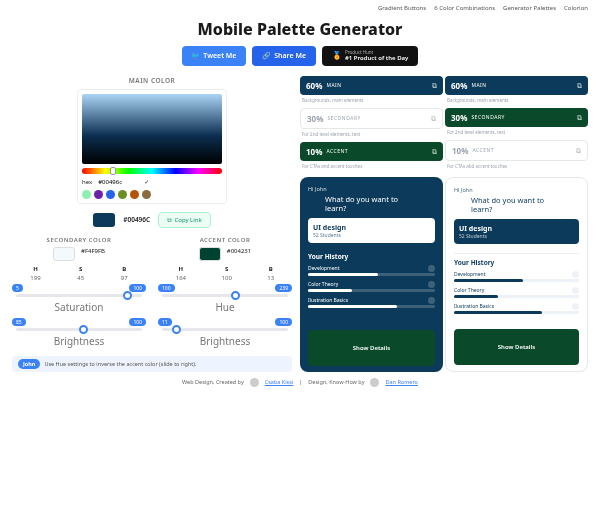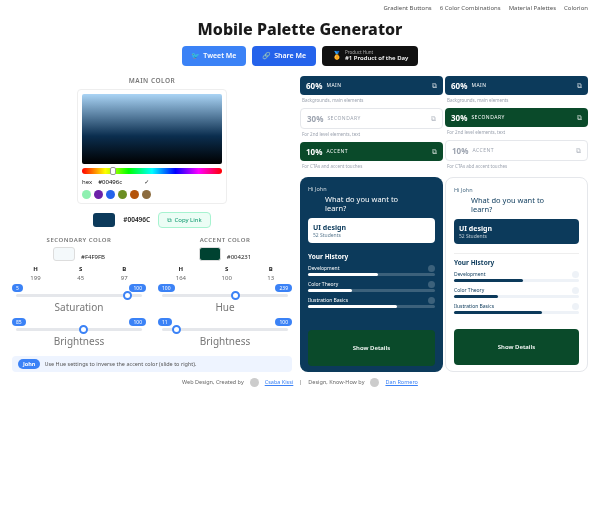--- a/index.html
+++ b/index.html
@@ -24,21 +24,21 @@
 .hexrow{display:flex;align-items:center;gap:6px;margin-top:4px;font-size:6px}
 .hexrow input{border:none;font-size:6px;width:40px}
 .swatches{display:flex;gap:3px;margin-top:4px}
 .swatches span{width:9px;height:9px;border-radius:50%}
 .colorbar{display:flex;align-items:center;justify-content:center;gap:8px;margin:8px 0}
 .chip{width:22px;height:14px;border-radius:3px}
 .copylink{background:#ecfdf5;color:#059669;border:1px solid #a7f3d0;border-radius:4px;padding:3px 8px;font-size:6px;display:flex;align-items:center;gap:3px;cursor:pointer}
 .twoCol{display:flex;gap:12px}
 .cc{flex:1;text-align:center}
 .cc .lbl{font-size:6px;letter-spacing:.5px;color:#777;font-weight:600;margin-bottom:3px}
-.cc .row{display:flex;align-items:flex-end;justify-content:center;gap:6px;margin-bottom:4px}
+.cc .row{display:flex;align-items:flex-start;justify-content:center;gap:6px;margin-bottom:4px}
 .cc .sw{width:22px;height:14px;border-radius:3px;border:1px solid #ddd}
 .hsb{display:flex;justify-content:space-around;font-size:6px;color:#666;margin-top:2px}
 .hsb div{text-align:center}
 .hsb .h{font-weight:700;color:#222;margin-bottom:1px}
 .slabel{font-size:10px;color:#777;text-align:center;margin-top:3px}
 .slider{position:relative;height:3px;background:#e5e7eb;border-radius:2px;margin:6px 4px 2px}
 .slider .thumb{position:absolute;top:-3px;width:9px;height:9px;border-radius:50%;background:#fff;border:2px solid #3b82f6}
 .badge{position:absolute;top:-10px;font-size:5px;background:#3b82f6;color:#fff;padding:1px 4px;border-radius:6px}
 .note{background:#eef4ff;border-radius:4px;padding:4px 6px;font-size:5.5px;color:#555;margin-top:8px}
 .note b{background:#3b82f6;color:#fff;padding:1px 5px;border-radius:6px;margin-right:4px;font-size:5.5px}
@@ -72,21 +72,21 @@
 .footer{display:flex;justify-content:center;align-items:center;gap:6px;font-size:5.5px;color:#666;margin-top:6px}
 .footer a{color:#3b82f6;text-decoration:underline}
 .avatar{width:9px;height:9px;border-radius:50%;background:#ccc;display:inline-block}
 </style>
 </head>
 <body>
 
 <div class="topnav">
   <span>Gradient Buttons</span>
   <span>6 Color Combinations</span>
-  <span>Material Palettes</span>
+  <span>Generator Palettes</span>
   <span>Colorion</span>
 </div>
 
 <h1>Mobile Palette Generator</h1>
 
 <div class="ctas">
   <button class="btn btn-tweet">
       <span>🐦</span>
       <span>Tweet Me</span>
     </button>

